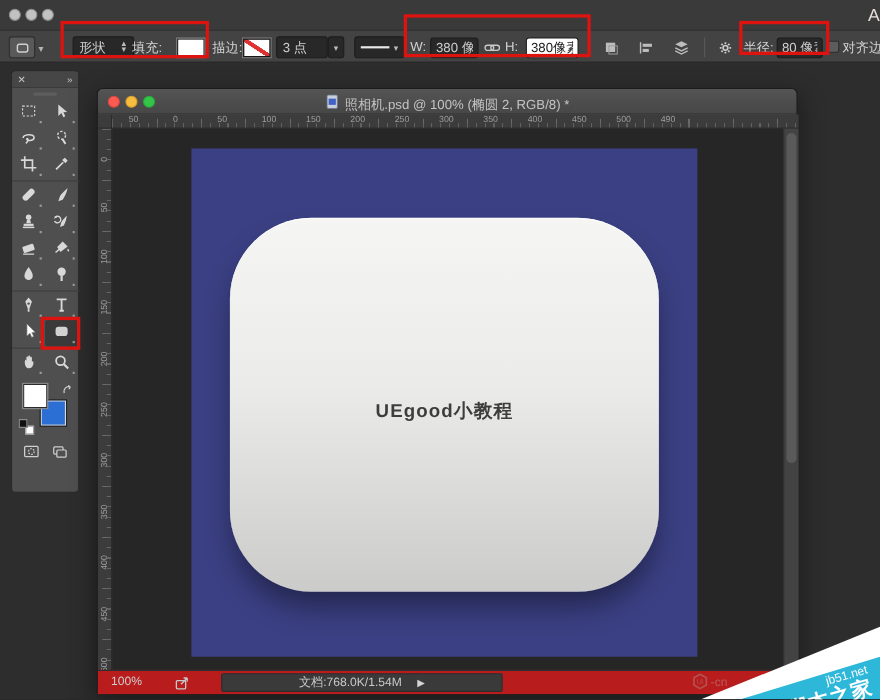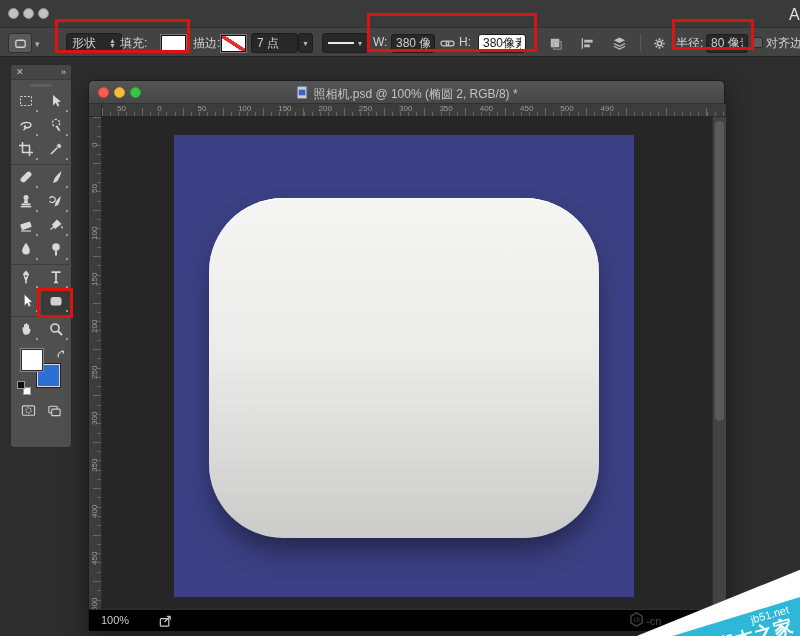--- a/index.html
+++ b/index.html
@@ -60,21 +60,21 @@
   #vruler::before { content:""; position:absolute; top:0; right:0; height:100%; width:8px; background:repeating-linear-gradient(180deg,#6a6a6a 0 1px,transparent 1px 46.4px); }
   .vlabel { position:absolute; left:1px; font-size:8px; color:#9d9d9d; transform:rotate(-90deg); transform-origin:0 0; width:34px; }
   #pasteboard { left:13px; top:36px; width:610px; height:492px; background:#262626; overflow:hidden; }
   #scrollbar { left:623px; top:36px; width:14px; height:492px; background:#434343; border-left:1px solid #2e2e2e; }
   #scroll-thumb { position:absolute; left:2px; top:4px; width:9px; height:300px; background:#5a5a5a; border-radius:5px; }
   #canvas { left:72px; top:18px; width:460px; height:462px; }
   #app-icon { left:35px; top:63px; width:390px; height:340px; border-radius:74px; background:linear-gradient(180deg,#f5f5f4 0%,#ebebea 45%,#cbcbca 100%); box-shadow:0 16px 26px -4px rgba(0,0,0,.42), inset 0 1px 0 rgba(255,255,255,.85); }
   .icon-line { position:absolute; left:0; width:100%; text-align:center; color:#3d3d3d; font-size:17px; font-weight:600; letter-spacing:1px; }
   #icon-line1 { top:130px; }
   #icon-line2 { top:164px; }
-  #status-bar { left:0; top:528px; width:637px; height:22px; background:#000000; border-top:1px solid #2e2e2e;text-align:center; }
+  #status-bar { left:0; top:528px; width:637px; height:22px; background:#b91c1c; border-top:1px solid #2e2e2e;text-align:center; }
   #status-zoom { left:12px; top:4px; color:#cccccc; font-size:11px; }
   #doc-info-box { left:112px; top:2px; width:256px; height:17px; background:#3a3a3a; border:1px solid #2d2d2d; border-radius:2px; display:flex; align-items:center; justify-content:center; gap:14px; color:#c9c9c9; font-size:11px; }
   #ui-watermark { left:540px; top:2px; display:flex; align-items:center; gap:2px; opacity:.38; color:#bbb; font-size:11px; }
 
   
   #jb-banner { right:0; bottom:0; width:170px; height:72px; z-index:70; }
   #jb-white { position:absolute; inset:0; background:#ffffff; clip-path:polygon(4% 100%, 100% 8%, 100% 58%, 26% 100%); }
   #jb-cyan { position:absolute; inset:0; clip-path:polygon(25% 100%, 100% 46%, 100% 100%); }
   #jb-text { position:absolute; right:4px; bottom:1px; text-align:right; color:#fff; transform:rotate(-16deg); transform-origin:100% 100%; }
   #jb-domain { font-size:11px; line-height:11px; }
@@ -105,21 +105,21 @@
         <span>▼</span>
       </span>
   </div>
 
   <div class="abs ob-label" style="left:120px">填充:</div>
   <div class="abs swatch" style="left:161px"></div>
 
   <div class="abs ob-label" style="left:193px">描边:</div>
   <div class="abs swatch none" style="left:221px"></div>
   <div class="abs ob-box" style="left:251px;width:47px">
-    <span>7 点</span>
+    <span>3 点</span>
   </div>
   <div class="abs ob-box" style="left:298px;width:15px;justify-content:center">
       <span style="font-size:8px;color:#bbb">▾</span>
     </div>
   <div class="abs ob-box" style="left:322px;width:46px">
     <span style="display:inline-block;width:26px;height:2px;background:#e8e8e8"></span>
     <span style="font-size:8px;color:#bbb;margin-left:auto">▾</span>
   </div>
 
   <div class="abs ob-label" style="left:373px">W:</div>
@@ -360,34 +360,39 @@
       <span class="vlabel" style="top: 262px;">250</span>
       <span class="vlabel" style="top: 308.4px;">300</span>
       <span class="vlabel" style="top: 354.8px;">350</span>
       <span class="vlabel" style="top: 401.2px;">400</span>
       <span class="vlabel" style="top: 447.6px;">450</span>
       <span class="vlabel" style="top: 494px;">500</span>
     </div>
   <div id="pasteboard" class="abs">
     <div id="canvas" class="abs" style="background: rgb(59, 64, 132);">
       <div id="app-icon" class="abs">
+        <div class="icon-line" id="icon-line2">UEgood小教程</div>
       </div>
     </div>
   </div>
   <div id="scrollbar" class="abs">
     <div id="scroll-thumb"></div>
   </div>
   <div id="status-bar" class="abs">
     <div id="status-zoom" class="abs">100%</div>
     <div class="abs icon-btn" style="left:66px;top:1px">
         <svg viewBox="0 0 16 16" width="15" height="15">
           <rect x="2.5" y="5" width="9" height="8" rx="1" fill="none" stroke="#c9c9c9" stroke-width="1.3"></rect>
           <path d="M7 8.5 L13 2.5 M13 2.5 L9.5 2.5 M13 2.5 L13 6" stroke="#c9c9c9" stroke-width="1.3" fill="none"></path>
         </svg>
       </div>
+    <div id="doc-info-box" class="abs">
+      <span>文档:768.0K/1.54M</span>
+      <span style="color:#d5d5d5;font-size:9px">▶</span>
+    </div>
     <div id="ui-watermark" class="abs">
       <span><svg viewBox="0 0 16 16" width="15" height="15">
             <path d="M8 1 L14 4.5 L14 11.5 L8 15 L2 11.5 L2 4.5 Z" fill="none" stroke="#aaaaaa" stroke-width="1.6"></path>
             <text x="8" y="10.8" font-size="7" fill="#aaaaaa" text-anchor="middle" font-family="sans-serif">Ui</text>
           </svg></span>
       <span>-cn</span>
     </div>
   </div>
 </div>
 

